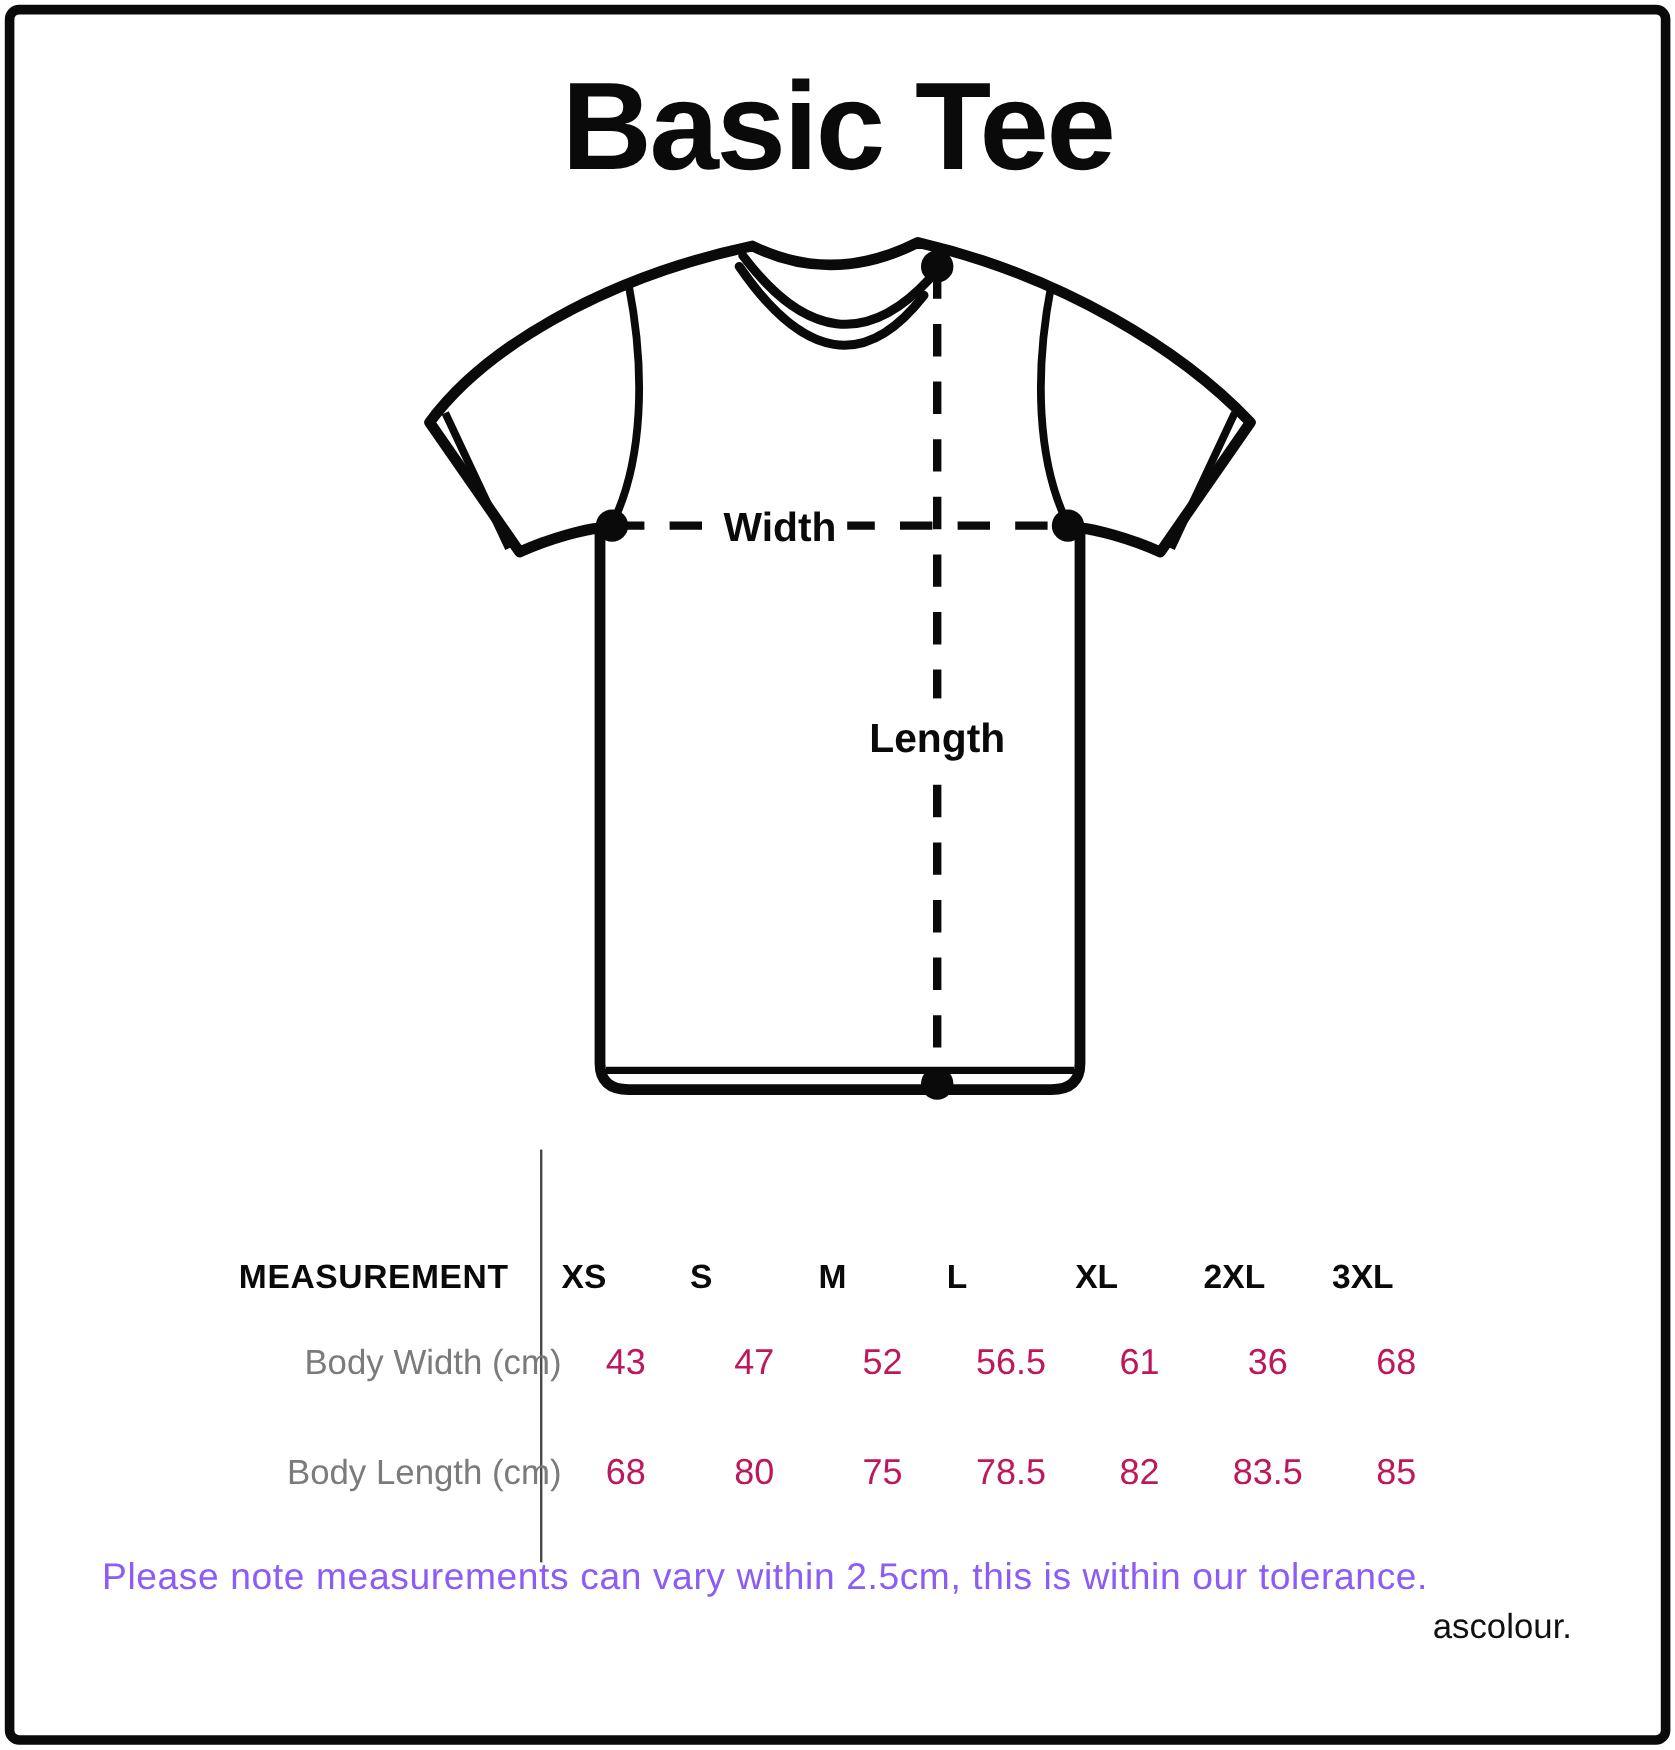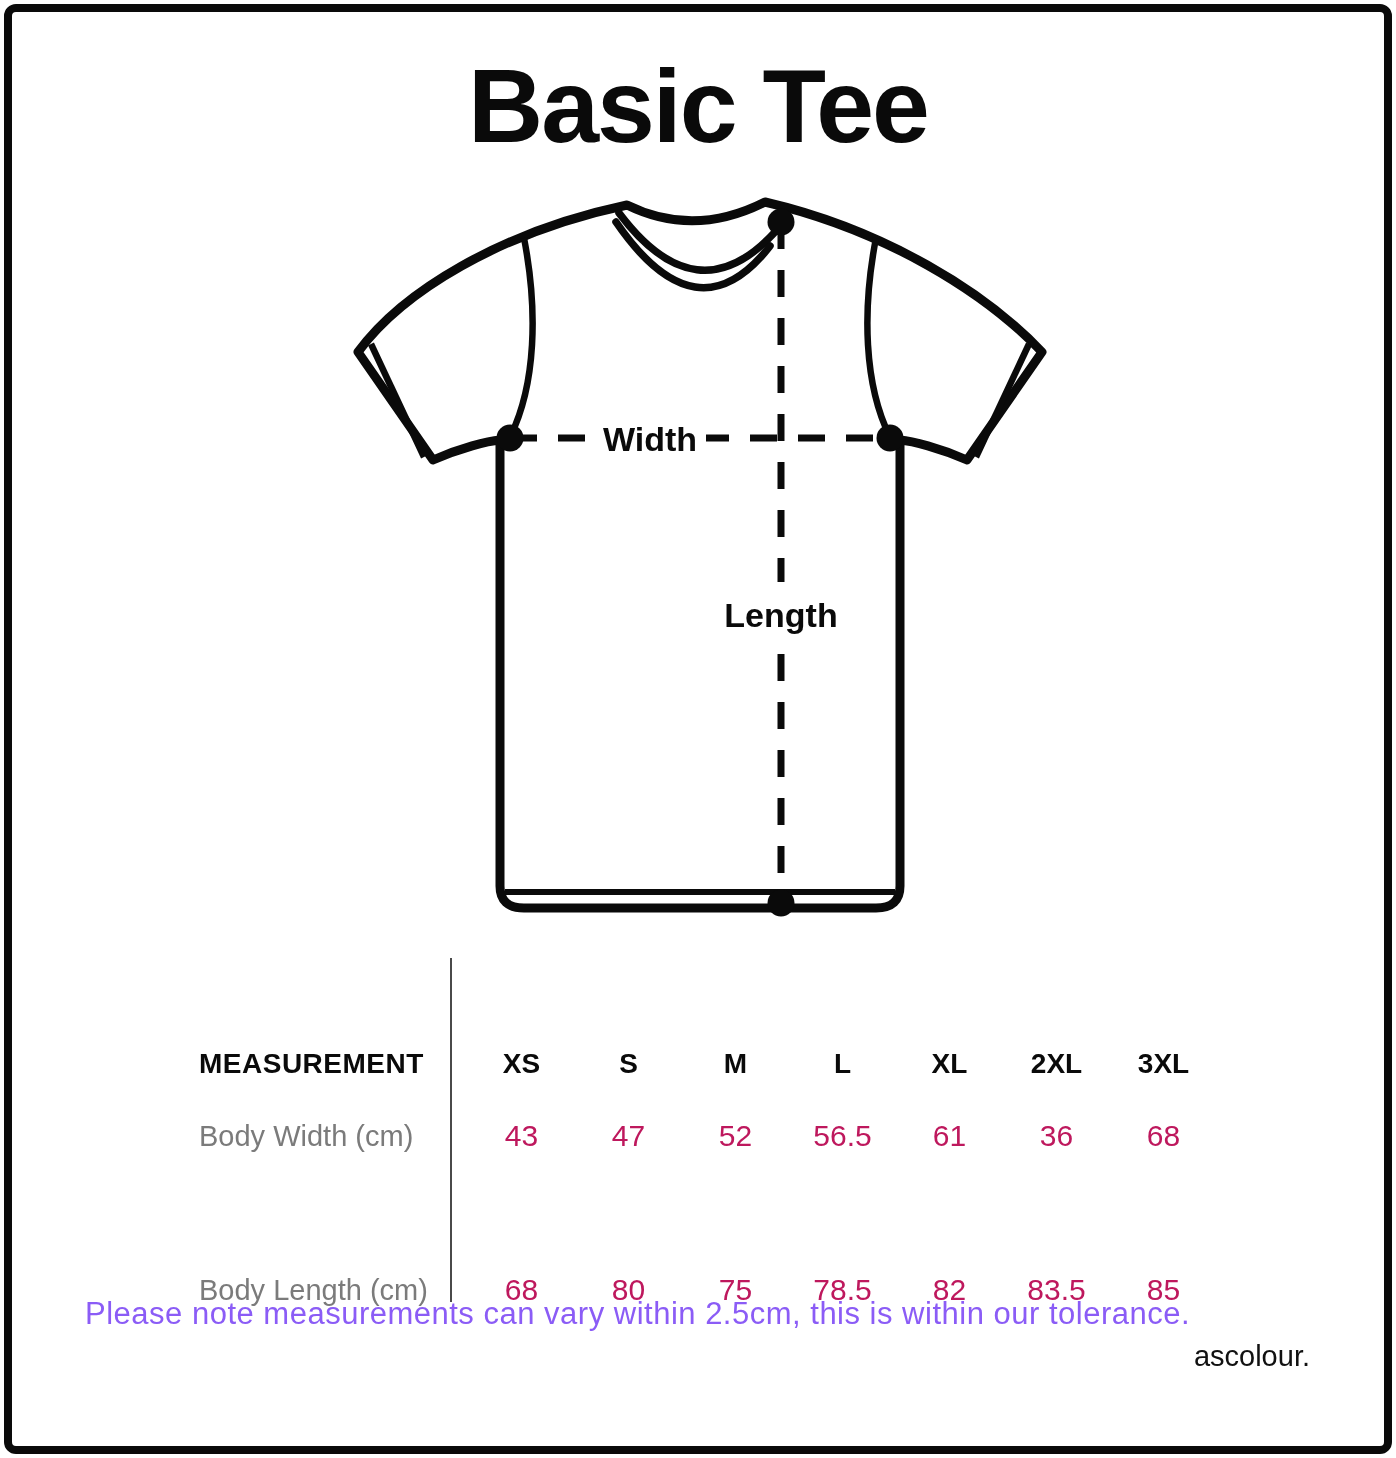--- a/index.html
+++ b/index.html
@@ -60,36 +60,36 @@
     position: absolute;
     left: 199px;
     width: 1046px;
     height: 36px;
     display: grid;
     grid-template-columns: 269px repeat(7, 107px);
     align-items: center;
   }
   .trow.header { top: 1025px; margin-top: 21px; }
   .trow.r1 { top: 1118px; }
-  .trow.r2 { top: 1272px; }
+  .trow.r2 { top: 1210px; }
   .th-label {
     font-size: 28px;
     font-weight: bold;
     letter-spacing: 0.5px;
     text-align: left;
   }
   .th-size {
     font-size: 28px;
     font-weight: bold;
-    text-align: center;
+    text-align: left;
   }
   .row-label {
     font-size: 29px;
     color: #7b7b7b;
-    text-align: left;
+    text-align: right;
   }
   .cell {
     font-size: 30px;
     text-align: center;
     color: #be185d;
   }
   .note {
     position: absolute;
     left: 85px;
     top: 1296px;

